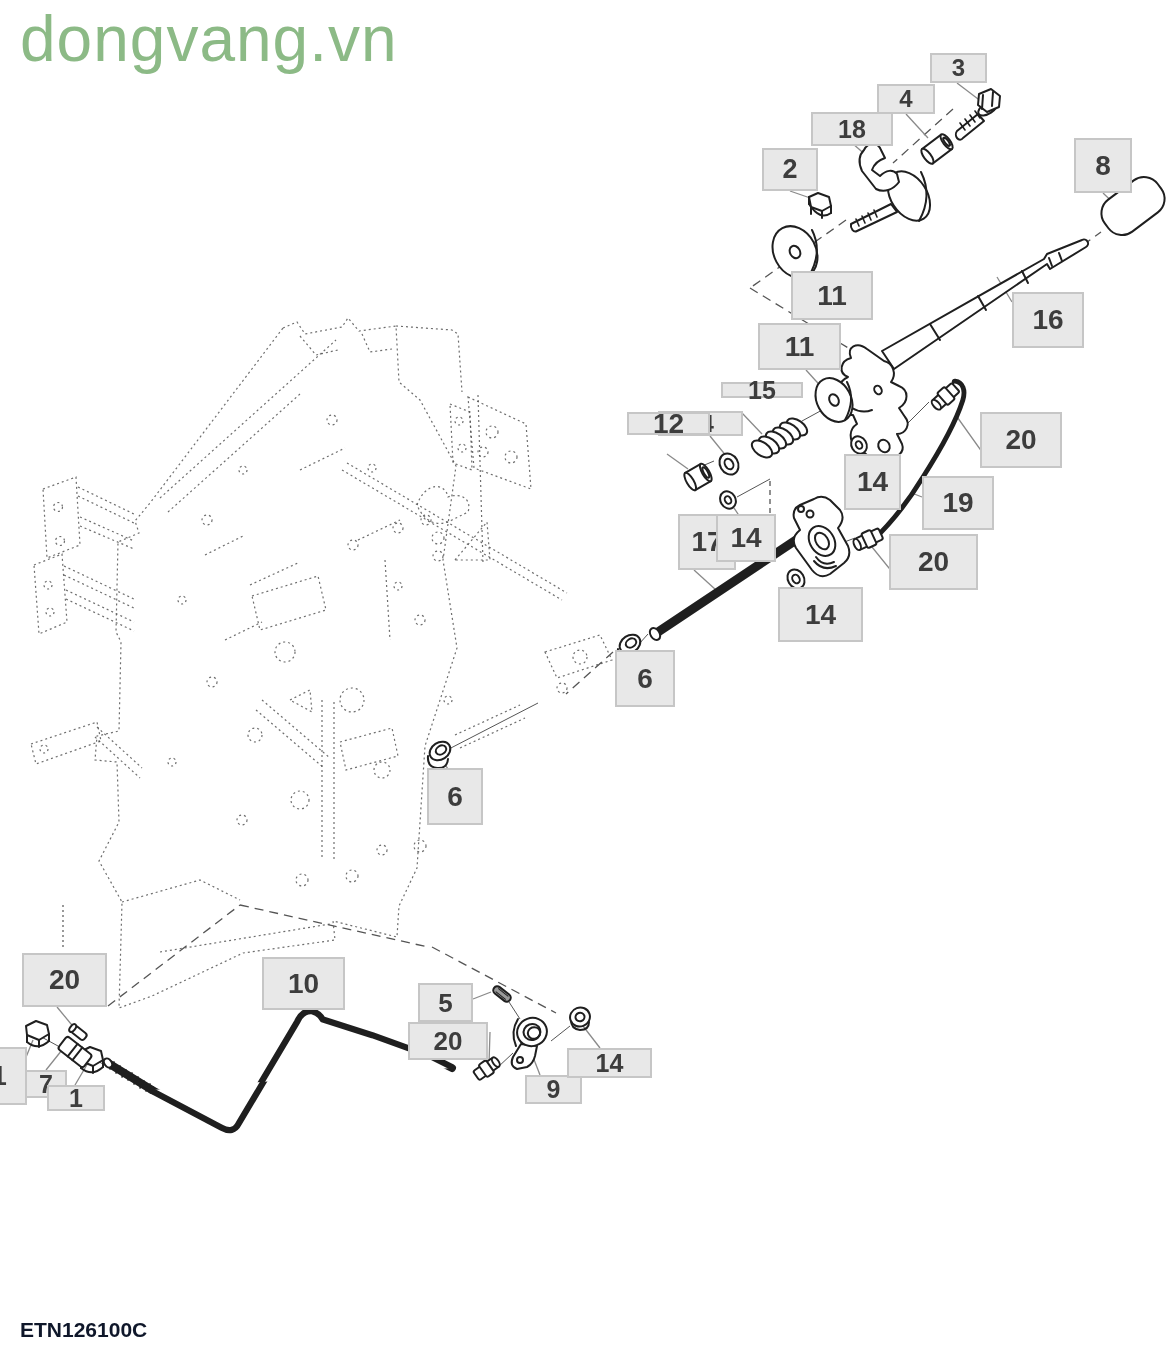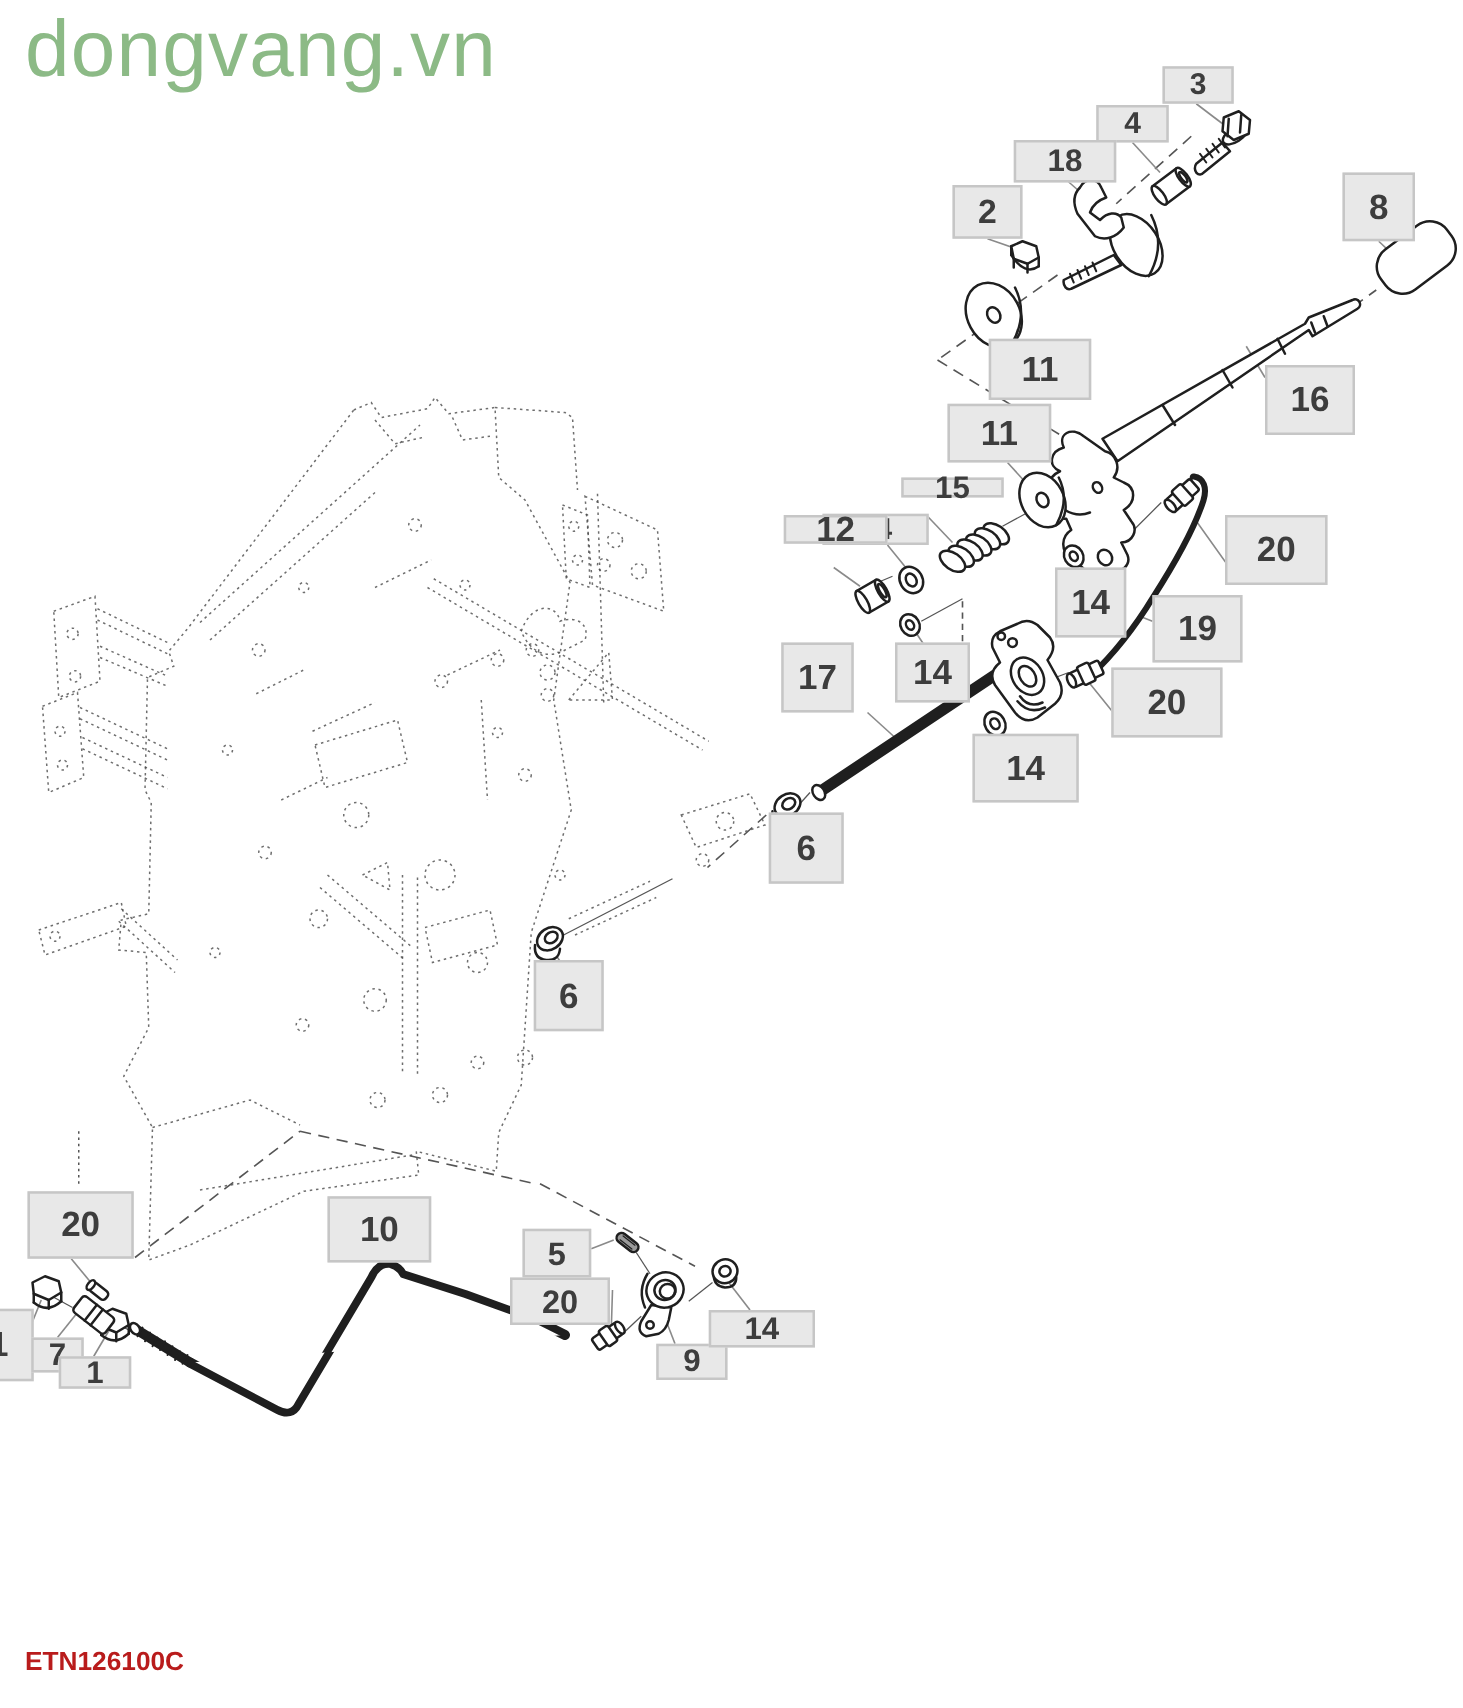--- a/index.html
+++ b/index.html
@@ -22,21 +22,21 @@
   .part .tick{fill:none;stroke:#1f1f1f;stroke-width:1.6;}
   .tube-o{fill:none;stroke:#1f1f1f;stroke-linecap:round;stroke-linejoin:round;}
   .tube-i{fill:none;stroke:#ffffff;stroke-linecap:round;stroke-linejoin:round;}
   #leader-layer polyline{fill:none;stroke:#8a8a8a;stroke-width:1.3;}
 
   .callout{position:absolute;display:flex;align-items:center;justify-content:center;
     background:#e8e8e8;border:2px solid #c6c6c6;color:#3d3d3d;font-weight:bold;
     box-sizing:border-box;line-height:1;}
   #watermark{position:absolute;left:20px;top:2px;font-size:64px;font-weight:normal;
     letter-spacing:1px;}
-  #figure-code{position:absolute;left:20px;top:1318px;font-size:21px;font-weight:bold;color:#b91c1c;}
+  #figure-code{position:absolute;left:20px;top:1318px;font-size:21px;font-weight:bold;color:#0f172a;}
 </style>
 </head>
 <body>
 
 <div id="stage">
   <div id="watermark" style="color: rgb(140, 186, 134);">dongvang.vn</div>
 
   <svg id="diagram" width="1170" height="1366" viewBox="0 0 1170 1366">
 
     <g class="ghost">
@@ -403,21 +403,21 @@
       <div class="callout" style="left: 1074px; top: 138px; width: 58px; height: 55px; font-size: 28px;">8</div>
       <div class="callout" style="left: 791px; top: 271px; width: 82px; height: 49px; font-size: 28px;">11</div>
       <div class="callout" style="left: 758px; top: 323px; width: 83px; height: 47px; font-size: 28px;">11</div>
       <div class="callout" style="left: 1012px; top: 292px; width: 72px; height: 56px; font-size: 28px;">16</div>
       <div class="callout" style="left: 702px; top: 382px; width: 82px; height: 16px; font-size: 25px; margin-left: 19px;">15</div>
       <div class="callout" style="left: 658px; top: 411px; width: 85px; height: 25px; font-size: 24px;">14</div>
       <div class="callout" style="left: 627px; top: 412px; width: 83px; height: 23px; font-size: 28px;">12</div>
       <div class="callout" style="left: 980px; top: 412px; width: 82px; height: 56px; font-size: 28px;">20</div>
       <div class="callout" style="left: 844px; top: 454px; width: 57px; height: 56px; font-size: 28px;">14</div>
       <div class="callout" style="left: 922px; top: 476px; width: 72px; height: 54px; font-size: 28px;">19</div>
-      <div class="callout" style="left: 625px; top: 514px; width: 58px; height: 56px; font-size: 28px; text-align: right;">17</div>
+      <div class="callout" style="left: 678px; top: 514px; width: 58px; height: 56px; font-size: 28px; text-align: right;">17</div>
       <div class="callout" style="left: 716px; top: 514px; width: 60px; height: 48px; font-size: 28px;">14</div>
       <div class="callout" style="left: 889px; top: 534px; width: 89px; height: 56px; font-size: 28px;">20</div>
       <div class="callout" style="left: 778px; top: 587px; width: 85px; height: 55px; font-size: 28px;">14</div>
       <div class="callout" style="left: 615px; top: 650px; width: 60px; height: 57px; font-size: 28px;">6</div>
       <div class="callout" style="left: 427px; top: 768px; width: 56px; height: 57px; font-size: 28px;">6</div>
       <div class="callout" style="left: 22px; top: 953px; width: 85px; height: 54px; font-size: 28px;">20</div>
       <div class="callout" style="left: 262px; top: 957px; width: 83px; height: 53px; font-size: 28px;">10</div>
       <div class="callout" style="left: 418px; top: 983px; width: 55px; height: 39px; font-size: 26px;">5</div>
       <div class="callout" style="left: 408px; top: 1022px; width: 80px; height: 38px; font-size: 26px;">20</div>
       <div class="callout" style="left: 525px; top: 1075px; width: 57px; height: 29px; font-size: 25px;">9</div>

